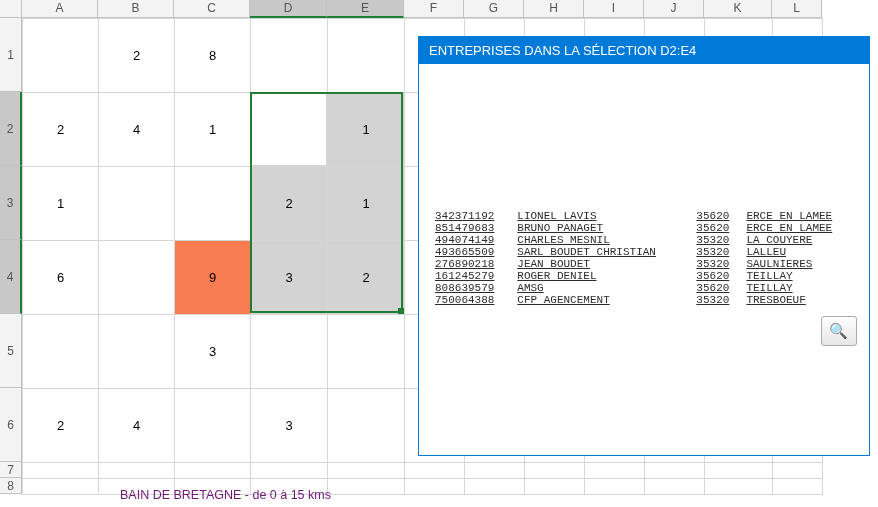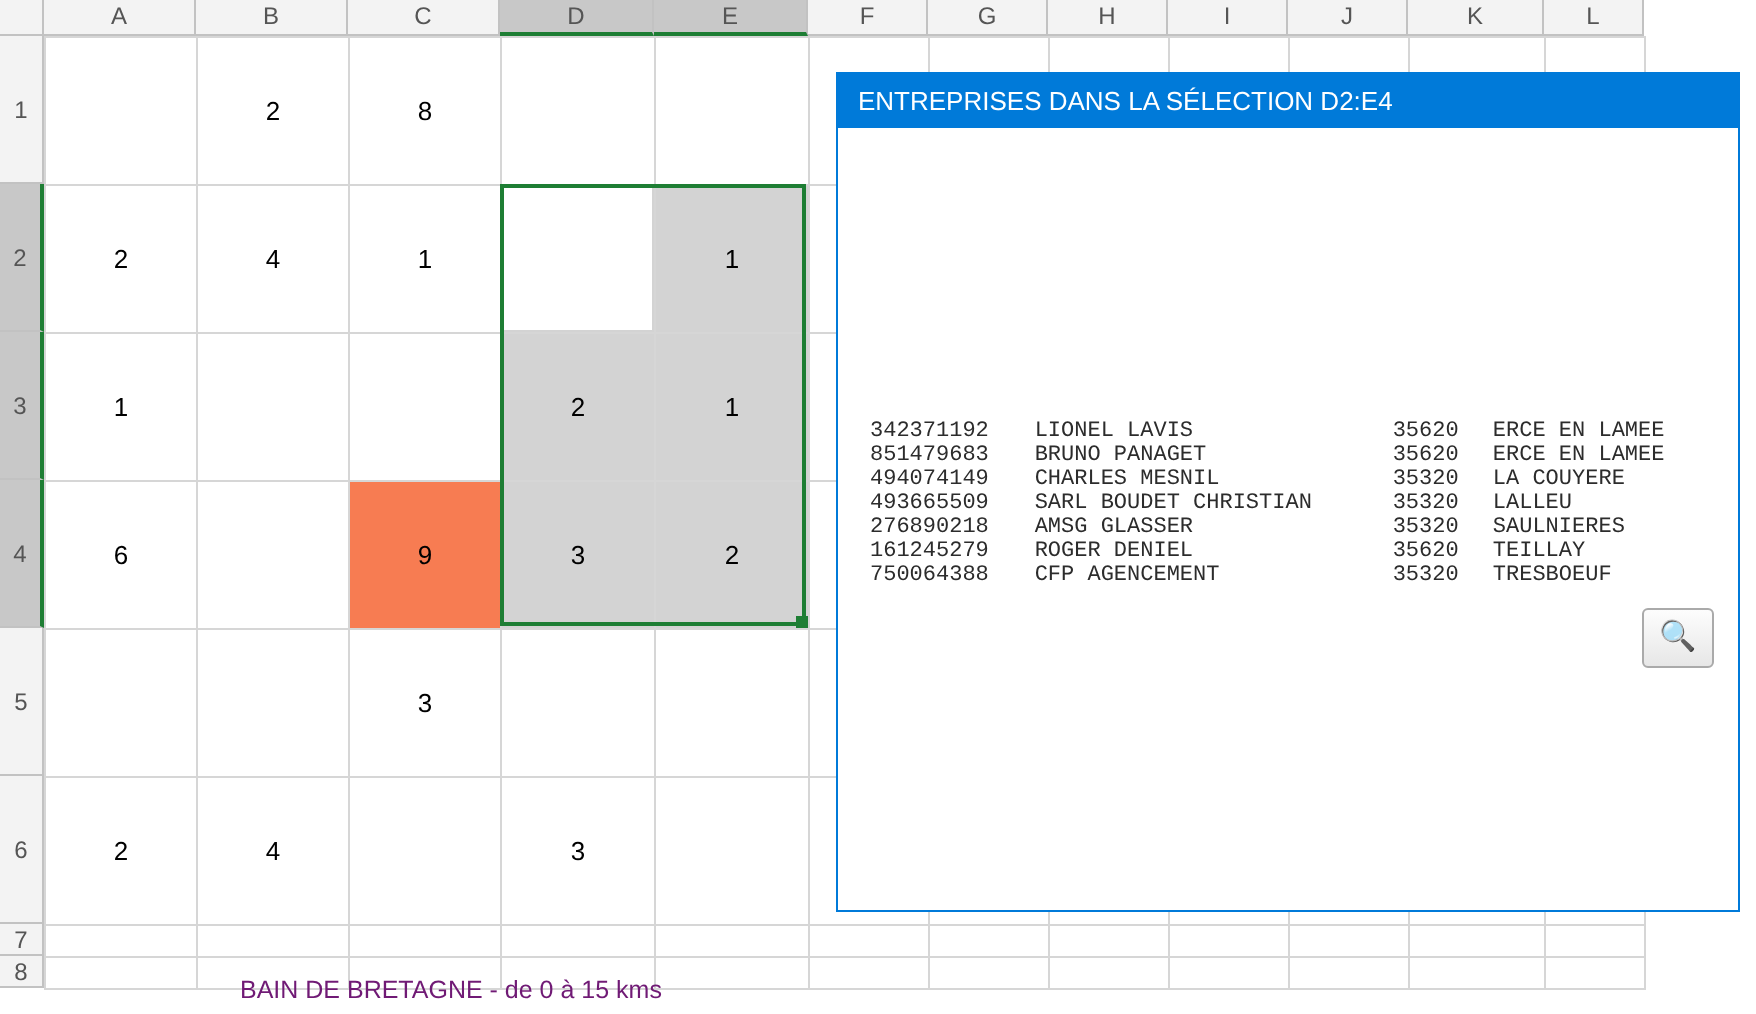--- a/index.html
+++ b/index.html
@@ -36,21 +36,21 @@
   
   .sel-rect{position:absolute;border:2px solid var(--sel-border);pointer-events:none;box-sizing:border-box;}
   .sel-handle{position:absolute;right:-3px;bottom:-3px;width:6px;height:6px;background:var(--sel-border);}
   
   .active-cell{position:absolute;background:#fff;pointer-events:none;}
 
   
   .panel{position:absolute;border:1px solid var(--panel-blue);background:#fff;box-sizing:border-box;}
   .panel-header{background:var(--panel-blue);color:#fff;padding:6px 10px;font-size:13px;}
   .panel-body{padding:10px 12px 8px 12px;font-family:Consolas,"Courier New",monospace;font-size:11px;color:var(--mono-text);}
-  .panel-body table{border-collapse:collapse;width:100%;}
+  .panel-body table{border-collapse:collapse;width:100%;text-decoration:underline;}
   .panel-body td{padding:0 4px;white-space:nowrap;vertical-align:top;font-family:inherit;font-size:inherit;}
   .panel-body .spacer{height:136px;}
   .btn-loupe{display:block;margin:10px 0 4px auto;width:36px;height:30px;border:1px solid #aaa;border-radius:3px;background:linear-gradient(#fdfdfd,#e7e7e7);text-align:center;line-height:28px;font-size:15px;padding:0;cursor:pointer;}
 
   .footer-text{position:absolute;font-size:12.5px;color:#701a75;}
 </style>
 </head>
 <body>
 <div class="stage">
 
@@ -231,27 +231,33 @@
               <td>LA COUYERE</td>
             </tr>
             <tr>
               <td>493665509</td>
               <td>SARL BOUDET CHRISTIAN</td>
               <td>35320</td>
               <td>LALLEU</td>
             </tr>
             <tr>
               <td>276890218</td>
-              <td>AMSG GLASSER</td>
+              <td>JEAN BOUDET</td>
               <td>35320</td>
               <td>SAULNIERES</td>
             </tr>
             <tr>
               <td>161245279</td>
               <td>ROGER DENIEL</td>
+              <td>35620</td>
+              <td>TEILLAY</td>
+            </tr>
+            <tr>
+              <td>808639579</td>
+              <td>AMSG</td>
               <td>35620</td>
               <td>TEILLAY</td>
             </tr>
             <tr>
               <td>750064388</td>
               <td>CFP AGENCEMENT</td>
               <td>35320</td>
               <td>TRESBOEUF</td>
             </tr>
           </tbody>

